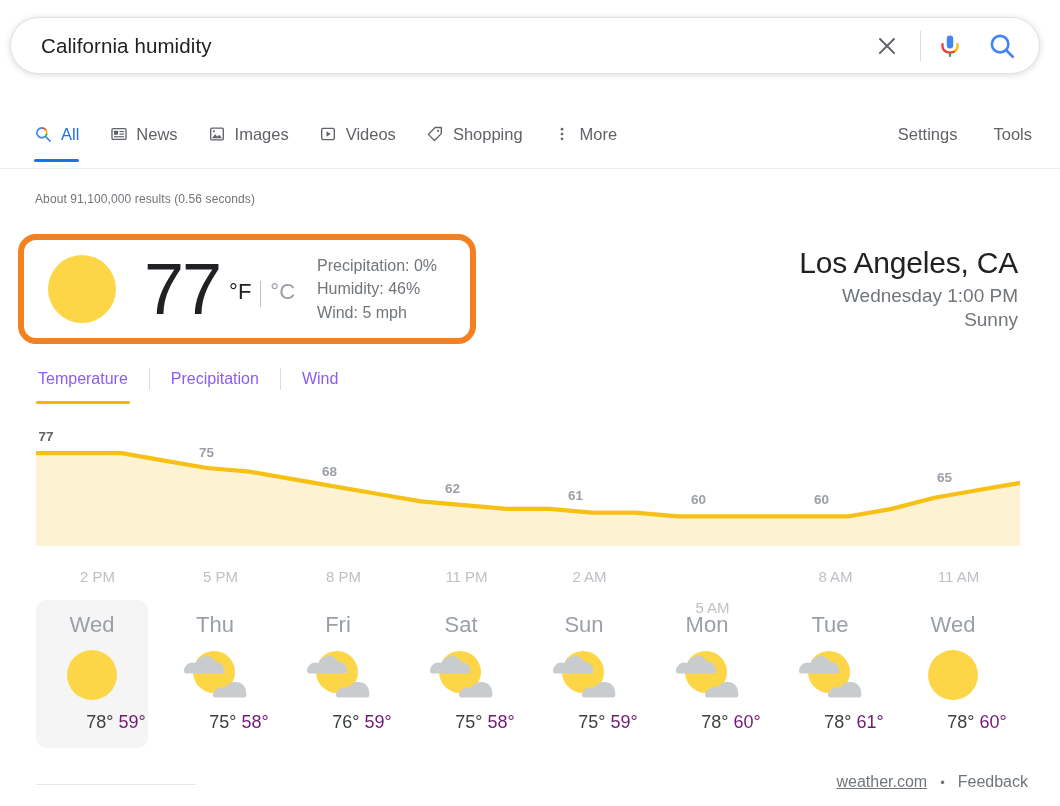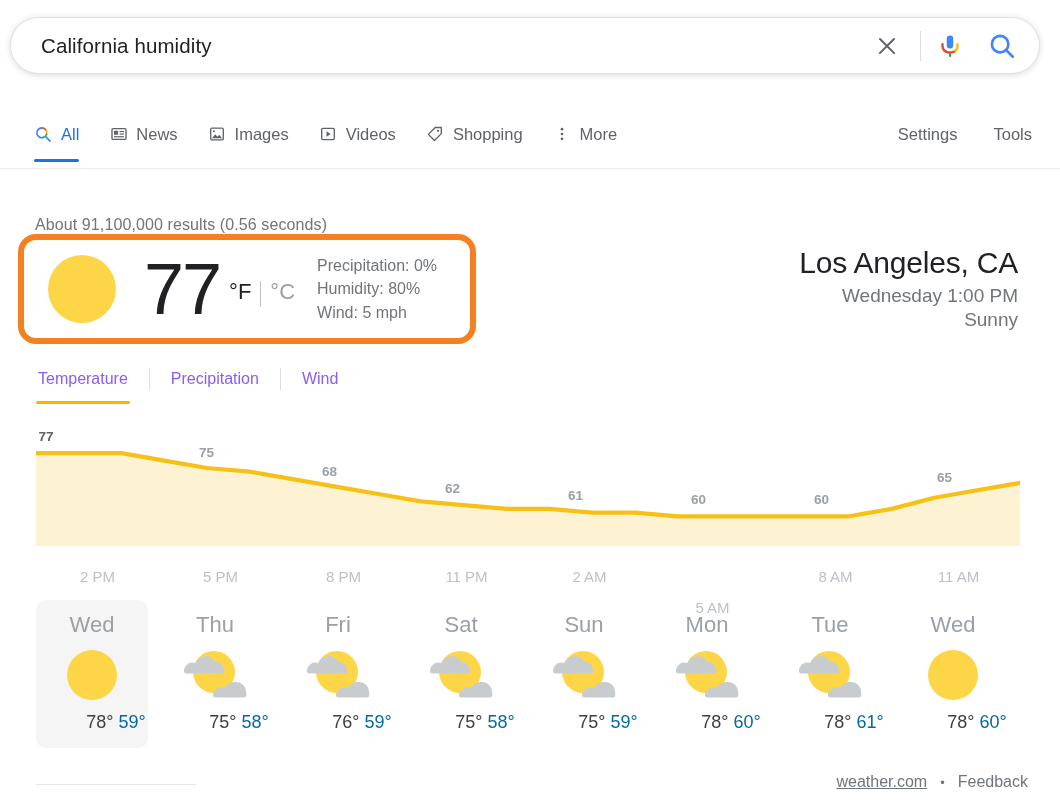--- a/index.html
+++ b/index.html
@@ -62,21 +62,21 @@
     height:44px; gap:36px;
   }
   .nav-right .nav-plain { font-size:16.5px; color:#5f6368; cursor:pointer; }
   .nav-rule {
     position:absolute; left:0; top:168px; width:1060px; height:1px; background:#ebebeb;
   }
 
   
   .result-count {
     position:absolute; left:35px; top:192px;
-    font-size:16px; color:#70757a; letter-spacing:.1px;margin-top:24px;
+    font-size:12px; color:#70757a; letter-spacing:.1px;
   }
 
   
   .hl-box {
     position:absolute; left:18px; top:234px;
     width:458px; height:110px;
     border:6px solid #F5801F; border-radius:18px;
     background:transparent;
   }
   .cur {
@@ -150,21 +150,21 @@
   .day {
     width:112px; height:148px; border-radius:10px;
     display:flex; flex-direction:column; align-items:center;
     padding-top:12px; margin-right:11px; cursor:pointer;
   }
   .day.sel { background:#f5f5f5; }
   .day-name { font-size:22px; color:#9aa0a6; }
   .day-ic { height:66px; display:flex; align-items:center; justify-content:center; margin-top:4px; }
   .day-temps { font-size:18px; margin-top:4px; white-space:nowrap; }
   .hi { color:#3c4043;margin-left:48px; }
-  .lo { color:#0369a1; margin-left:5px; }
+  .lo { color:#701a75; margin-left:5px; }
 
   
   .footer-rule {
     position:absolute; left:36px; top:784px; width:160px; height:1px; background:#e6e6e6;
   }
   .footer {
     position:absolute; right:32px; top:773px;
     display:flex; align-items:center; gap:13px;
     font-size:16px; color:#70757a;
   }
@@ -281,21 +281,21 @@
   <div class="cur">
     <div class="sun-big"></div>
     <div class="temp-num">77</div>
     <div class="units">
       <span class="unit-f">°F</span>
       <span class="unit-sep"></span>
       <span class="unit-c">°C</span>
     </div>
     <div class="cur-stats">
       <div>Precipitation: 0%</div>
-      <div>Humidity: 80%</div>
+      <div>Humidity: 46%</div>
       <div>Wind: 5 mph</div>
     </div>
   </div>
   <div class="hl-box"></div>
 
   <div class="loc">
     <div class="loc-name">Los Angeles, CA</div>
     <div class="loc-time">Wednesday 1:00 PM</div>
     <div class="loc-cond">Sunny</div>
   </div>

